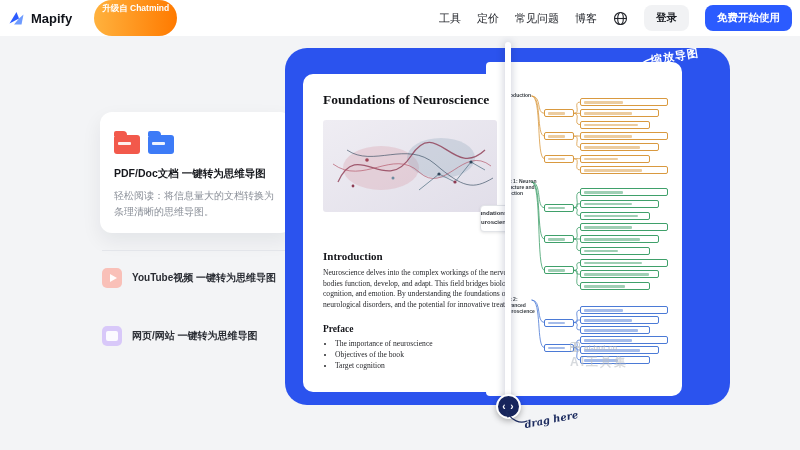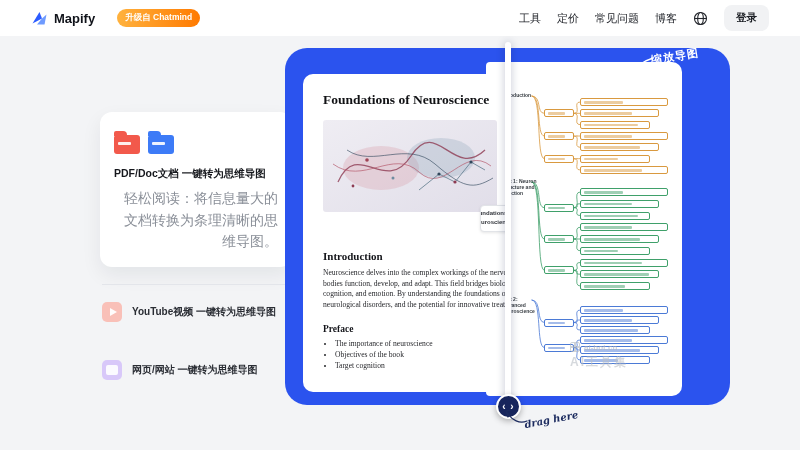--- a/index.html
+++ b/index.html
@@ -6,21 +6,21 @@
   html,body { width:800px; height:450px; }
   body {
     font-family: "Liberation Sans", sans-serif;
     background:#F3F4F6;
     position:relative;
     overflow:hidden;
   }
 
   
   .topbar{position:absolute;left:0;top:0;width:800px;height:36px;background:#fff;
-    display:flex;align-items:center;padding:0 31px;z-index:10;}
+    display:flex;padding:0 8px;z-index:10;}
   .logo{display:flex;align-items:center;gap:6px;cursor:pointer;}
   .logo-text{font-size:13px;font-weight:800;color:#10131a;}
   .badge{margin-left:22px;font-size:8.5px;font-weight:700;color:#fff;padding:3px 8px;
     border-radius:999px;background:linear-gradient(90deg,#FFB23E,#FF7A00);}
   .top-right{margin-left:auto;display:flex;align-items:center;gap:16px;}
   .nav-link{font-size:11px;color:#22252b;font-weight:500;cursor:pointer;text-decoration:none;}
   .globe{width:15px;height:15px;display:flex;cursor:pointer;}
   .login-btn{background:#F1F2F4;border:none;border-radius:8px;padding:6px 12px;
     font-size:10.5px;font-weight:700;color:#1b1e24;cursor:pointer;font-family:inherit;}
   .cta-btn{background:#2B5BFF;border:none;border-radius:8px;padding:6px 12px;
@@ -30,21 +30,21 @@
   .sidebar{position:absolute;left:100px;top:112px;width:192px;}
   .feature-card{background:#fff;border-radius:12px;padding:14px;box-shadow:0 8px 20px rgba(17,24,39,.07);cursor:pointer;}
   .folders{display:flex;gap:8px;margin:4px 0 13px;}
   .folder{width:26px;height:19px;border-radius:3px;position:relative;margin-top:5px;}
   .folder::before{content:"";position:absolute;top:-4px;left:0;width:13px;height:5px;
     border-radius:2px 4px 0 0;background:inherit;}
   .folder.red{background:#F2594B;}
   .folder.blue{background:#3D7BF7;}
   .folder i{position:absolute;left:4px;top:7px;width:13px;height:3px;background:rgba(255,255,255,.9);border-radius:1px;}
   .feature-title{font-size:10.5px;font-weight:700;color:#15171c;margin-bottom:7px;white-space:nowrap;}
-  .feature-desc{font-size:14px;color:#8a8f98;line-height:1.55;text-align:right;}
+  .feature-desc{font-size:10px;color:#8a8f98;line-height:1.55;}
   .side-sep{height:1px;background:#E3E5EA;margin:17px 2px;}
   .side-item{display:flex;align-items:center;gap:10px;margin:0 2px 38px;cursor:pointer;}
   .side-ic{width:20px;height:20px;border-radius:5px;position:relative;flex:none;}
   .side-ic.ic0{background:#D8C8F9;}
   .side-ic.ic1{background:#F9C0B8;}
   .side-ic.ic0 i{position:absolute;left:4px;top:5px;width:12px;height:10px;background:rgba(255,255,255,.9);border-radius:2px;}
   .side-ic.ic1 i{position:absolute;left:8px;top:6px;width:0;height:0;
     border-left:7px solid rgba(255,255,255,.95);border-top:4.5px solid transparent;border-bottom:4.5px solid transparent;}
   .side-label{font-size:10px;font-weight:600;color:#2a2d34;white-space:nowrap;}
 
@@ -121,20 +121,21 @@
         <a class="nav-link">博客</a>
       </nav>
     <span class="globe">
       <svg width="15" height="15" viewBox="0 0 15 15">
         <circle cx="7.5" cy="7.5" r="6" fill="none" stroke="#22252b" stroke-width="1.1"></circle>
         <line x1="1.5" y1="7.5" x2="13.5" y2="7.5" stroke="#22252b" stroke-width="1.1"></line>
         <ellipse cx="7.5" cy="7.5" rx="2.8" ry="6" fill="none" stroke="#22252b" stroke-width="1.1"></ellipse>
       </svg>
     </span>
     <button class="login-btn">登录</button>
+    <button class="cta-btn">免费开始使用</button>
   </div>
 </header>
 
 <aside class="sidebar">
   <div class="feature-card">
     <div class="folders">
       <span class="folder red">
           <i></i>
         </span>
       <span class="folder blue">

